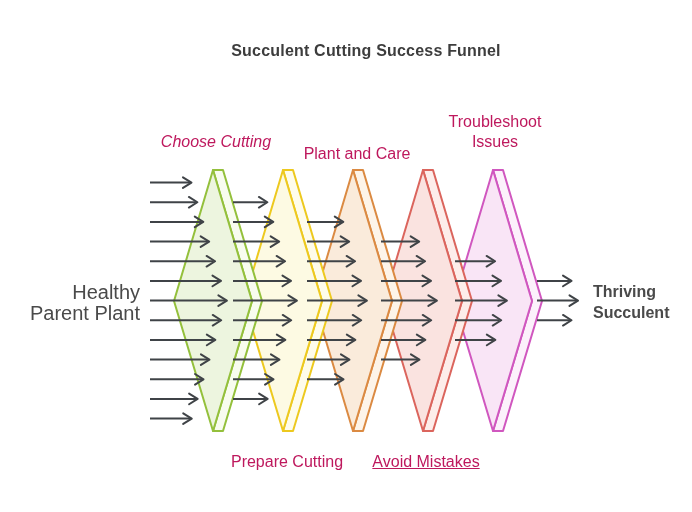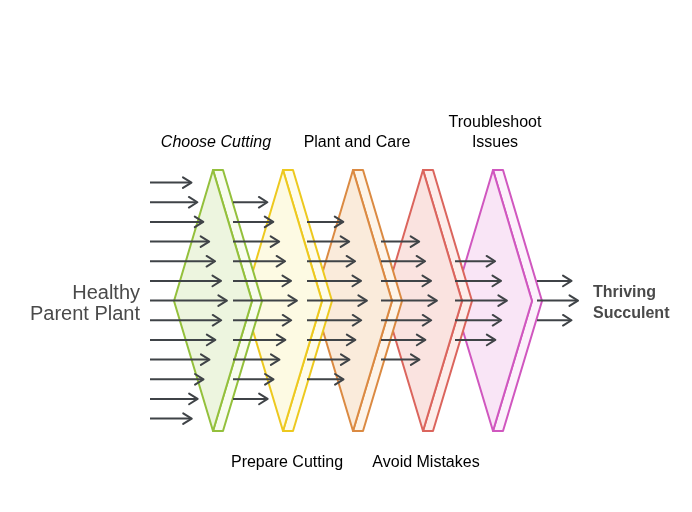--- a/index.html
+++ b/index.html
@@ -1,37 +1,38 @@
 <!DOCTYPE html>
 <html><head>
 <meta charset="utf-8">
 <style>
   html,body{margin:0;padding:0;}
   body{font-family:"Liberation Sans", sans-serif; background:#ffffff;}
   .canvas{position:relative; width:692px; height:512px; background:#ffffff; overflow:hidden;}
   .title{position:absolute; left:40px; right:0; top:42px; text-align:center;
          font-size:16px; font-weight:bold; color:#3d3d3d; letter-spacing:0.2px;}
   .funnel-svg{position:absolute; left:0; top:0;}
-  .stage-label{position:absolute; font-size:16px; color:#000000; transform:translateX(-50%);
+  .stage-label{position:absolute; font-size:16px; color:#be185d; transform:translateX(-50%);
                white-space:nowrap; line-height:20px;}
   .stage-label.wrap{white-space:normal; width:112px; text-align:center;}
   .lbl-stage0{left:216px; top:132px;font-style:italic;}
   .lbl-stage1{left:287px; top:452px;}
-  .lbl-stage2{left:357px; top:132px;}
-  .lbl-stage3{left:426px; top:452px;}
+  .lbl-stage2{left:357px; top:144px;}
+  .lbl-stage3{left:426px; top:452px;text-decoration:underline;}
   .lbl-stage4{left:495px; top:112px;}
   .input-label{position:absolute; right:552px; top:282px; width:122px; text-align:right;
                font-size:20px; color:#4a4a4a; line-height:21px;}
   .output-label{position:absolute; left:593px; top:281px; width:82px; text-align:left;
                 font-size:16px; color:#4a4a4a; line-height:21px;font-weight:bold;}
 </style>
 </head>
 <body>
 
 <div class="canvas">
+  <div class="title">Succulent Cutting Success Funnel</div>
 
   <svg class="funnel-svg" width="692" height="512" viewBox="0 0 692 512" xmlns="http://www.w3.org/2000/svg">
       <polygon points="493,170 503,170 542,301 503,431 493,431 532,301" fill="#fcf1fb" stroke="#d057bf" stroke-width="2" stroke-linejoin="round"></polygon>
       <polygon points="493,170 532,301 493,431 454,301" fill="#f9e5f6" stroke="#d057bf" stroke-width="2" stroke-linejoin="round"></polygon>
       <polygon points="423,170 433,170 472,301 433,431 423,431 462,301" fill="#fdedea" stroke="#db655d" stroke-width="2" stroke-linejoin="round"></polygon>
       <polygon points="423,170 462,301 423,431 384,301" fill="#fae3e0" stroke="#db655d" stroke-width="2" stroke-linejoin="round"></polygon>
       <polygon points="353,170 363,170 402,301 363,431 353,431 392,301" fill="#fdf4e9" stroke="#db8a42" stroke-width="2" stroke-linejoin="round"></polygon>
       <polygon points="353,170 392,301 353,431 314,301" fill="#faebdb" stroke="#db8a42" stroke-width="2" stroke-linejoin="round"></polygon>
       <polygon points="283,170 293,170 332,301 293,431 283,431 322,301" fill="#fefceb" stroke="#edc91f" stroke-width="2" stroke-linejoin="round"></polygon>
       <polygon points="283,170 322,301 283,431 244,301" fill="#fdfae3" stroke="#edc91f" stroke-width="2" stroke-linejoin="round"></polygon>

